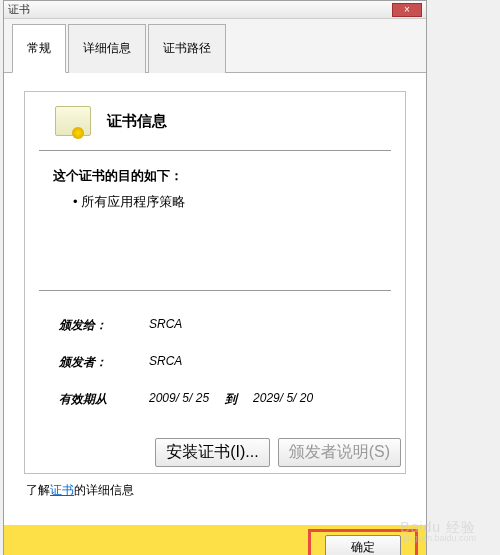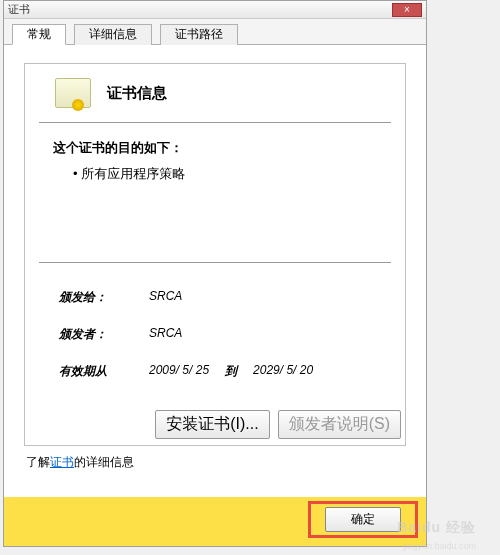--- a/index.html
+++ b/index.html
@@ -2,21 +2,21 @@
 <html><head>
   <meta charset="utf-8">
   <style>
     * { box-sizing: border-box; margin: 0; padding: 0; font-family: "Microsoft YaHei", SimSun, sans-serif; font-size: 12px; }
     body { background: #f0f0f0; width: 500px; height: 555px; position: relative; }
     .window { background: #fde047; border: 1px solid #a0a0a0; width: 424px; margin: 0 3px; }
     .titlebar { background: linear-gradient(#fafafa, #e8e8e8); height: 18px; border-bottom: 1px solid #ccc; display: flex; align-items: center; justify-content: space-between; padding: 0 4px; }
     .titlebar-text { font-size: 11px; color: #333; }
     .close-btn { width: 30px; height: 14px; background: #c75050; border: 1px solid #a03030; display: flex; align-items: center; justify-content: center; color: #fff; font-size: 10px; }
     .tabs { display: flex; background: #f4f4f4; padding: 4px 8px 0 8px; border-bottom: 1px solid #b0b0b0; }
-    .tab { padding: 1px 14px; border: 1px solid #b0b0b0; border-bottom: none; background: #f0f0f0; margin-right: 8px; cursor: pointer; position: relative; top: 1px; }
+    .tab { padding: 15px 14px; border: 1px solid #b0b0b0; border-bottom: none; background: #f0f0f0; margin-right: 2px; cursor: pointer; position: relative; top: 1px; }
     .tab.active { background: #fff; border-bottom: 1px solid #fff; }
     .content { background: #fff; padding: 18px 20px 12px 20px; }
     .inner-box { border: 1px solid #c0c0c0; padding: 0; }
     .cert-header { display: flex; align-items: center; padding: 14px 12px 14px 16px; gap: 16px; border-bottom: 1px solid #999; margin: 0 14px; }
     .cert-icon { width: 36px; height: 30px; background: linear-gradient(#fafae0, #e8e8c0); border: 1px solid #c0c080; border-radius: 2px; position: relative; display: flex; align-items: center; justify-content: center; }
     .cert-icon::after { content: ""; width: 12px; height: 12px; background: radial-gradient(circle, #ffd700, #d4a000); border-radius: 50%; position: absolute; bottom: -4px; right: 6px; }
     .cert-title { font-size: 15px; font-weight: bold; }
     .purpose-section { padding: 8px 14px 20px 14px; border-bottom: 1px solid #999; margin: 0 14px; min-height: 140px; }
     .purpose-heading { font-weight: bold; margin: 8px 0 6px 0; font-size: 13px; }
     .purpose-list { list-style: none; padding-left: 20px; }
@@ -28,22 +28,22 @@
     .detail-value { flex: 1; }
     .valid-to-label { font-weight: bold; margin: 0 16px; }
     .button-row { display: flex; justify-content: flex-end; gap: 8px; padding: 10px 4px 6px 4px; }
     .btn { padding: 3px 10px; border: 1px solid #999; background: linear-gradient(#fdfdfd, #e8e8e8); cursor: pointer; border-radius: 2px; font-size: 16px; }
     .btn:disabled { color: #999; cursor: default; }
     .learn-more { padding: 8px 2px 14px 2px; font-size: 12px; }
     .learn-more a { color: #0066cc; text-decoration: underline; }
     .ok-row { display: flex; justify-content: flex-end; padding: 4px 8px 8px 0; position: relative; }
     .ok-outline { border: 3px solid #e74c3c; padding: 3px 14px; display: inline-block; }
     .ok-btn { padding: 3px 25px; border: 1px solid #888; background: linear-gradient(#fdfdfd, #e8e8e8); cursor: pointer; border-radius: 2px; }
-    .watermark { position: absolute; bottom: 18px; right: 24px; color: #ccc; font-size: 14px; font-weight: bold; pointer-events: none; opacity: 0.6; letter-spacing: 1px; }
-    .watermark-sub { position: absolute; bottom: 4px; right: 24px; color: #ccc; font-size: 9px; pointer-events: none; opacity: 0.5; }
+    .watermark { position: absolute; bottom: 18px; right: 24px; color: #ccc; font-size: 14px; font-weight: normal; pointer-events: none; opacity: 0.6; letter-spacing: 1px; }
+    .watermark-sub { position: absolute; bottom: 12px; right: 24px; color: #ccc; font-size: 9px; pointer-events: none; opacity: 0.5; }
   </style>
 </head>
 <body>
 
 <div class="window">
   <div class="titlebar">
     <span class="titlebar-text">证书</span>
     <div class="close-btn">×</div>
   </div>
 

